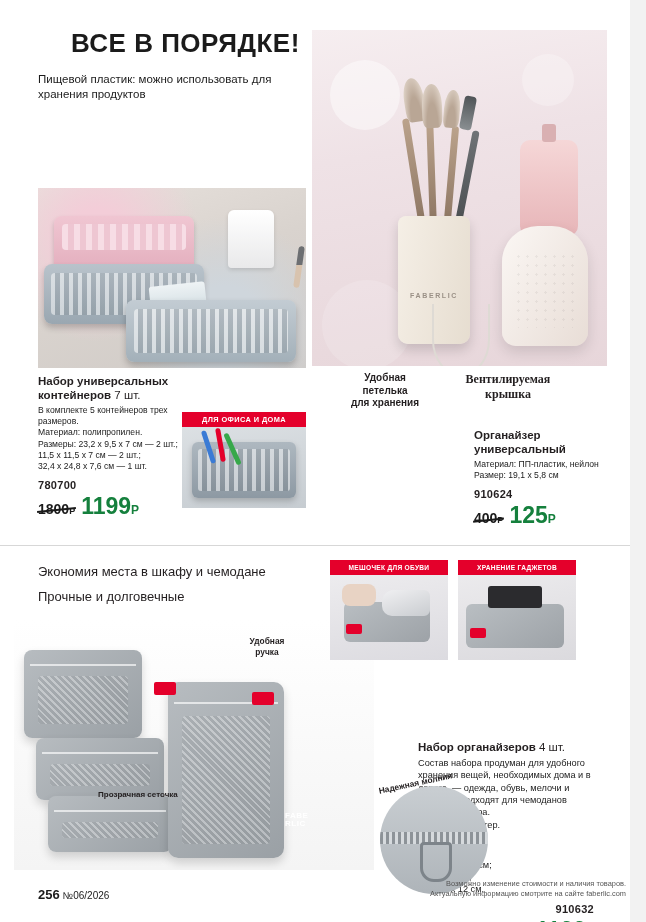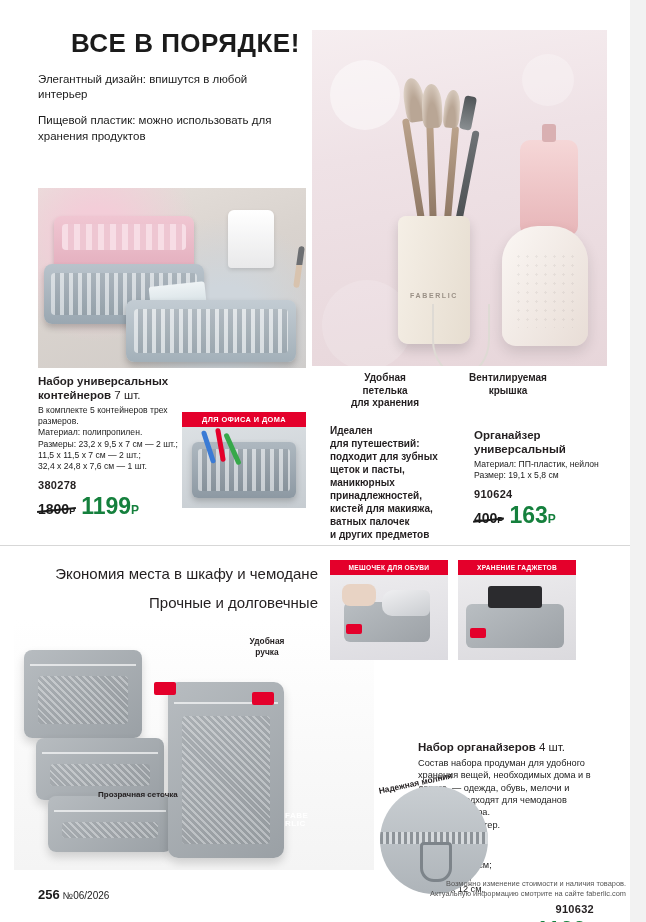--- a/index.html
+++ b/index.html
@@ -81,30 +81,30 @@
     position:absolute;left:182px;top:412px;width:124px;height:15px;
     background:#e4002b;color:#fff;font-size:7.4px;font-weight:bold;
     display:flex;align-items:center;justify-content:center;letter-spacing:.4px;
   }
   .org-tray{position:absolute;left:10px;top:30px;width:104px;height:56px;background:linear-gradient(180deg,#aeb8c0,#8d99a3);border-radius:6px;box-shadow:0 3px 6px rgba(0,0,0,.2);}
   .org-tray:after{content:"";position:absolute;left:6px;top:7px;right:6px;bottom:7px;background:repeating-linear-gradient(90deg,rgba(255,255,255,.5) 0 4px,rgba(0,0,0,.07) 4px 9px);border-radius:3px;}
   .pen{position:absolute;width:5px;height:34px;border-radius:3px;transform:rotate(-18deg);}
 
   
   .lbl-loop{position:absolute;left:344px;top:372px;width:82px;text-align:center;font-size:10px;font-weight:bold;line-height:1.25;}
-  .lbl-lid{position:absolute;left:452px;top:372px;width:112px;text-align:center;font-size:10px;font-weight:bold;line-height:1.25;}
+  .lbl-lid{position:absolute;left:452px;top:372px;width:112px;text-align:center;font-size:12px;font-weight:bold;line-height:1.25;font-family:Liberation Serif, serif;}
   .ideal{position:absolute;left:330px;top:424px;width:126px;font-size:10px;font-weight:bold;line-height:1.3;}
 
   .p2{position:absolute;left:474px;top:428px;width:140px;}
 
   
   .divider{position:absolute;left:0;top:545px;width:646px;height:1px;background:#d7d7d7;}
 
   
-  .bullets{position:absolute;left:38px;top:560px;width:280px;font-size:15px;line-height:1.9;text-align:right;}
+  .bullets{position:absolute;left:38px;top:560px;width:280px;font-size:13px;line-height:1.9;}
   .ph-bags{
     left:14px;top:620px;width:360px;height:250px;
     background:linear-gradient(180deg,#ffffff 0%,#f4f4f4 100%);
   }
   .bag{position:absolute;background:linear-gradient(140deg,#b7bcc0,#9aa0a5);border-radius:8px;box-shadow:0 5px 10px rgba(0,0,0,.16);}
   .bag .zip{position:absolute;left:6px;right:6px;top:14px;height:2px;background:rgba(255,255,255,.65);}
   .bag .mesh{position:absolute;left:14px;right:14px;top:26px;bottom:14px;background:repeating-linear-gradient(45deg,rgba(255,255,255,.28) 0 2px,rgba(0,0,0,.05) 2px 5px);border-radius:4px;}
   .tag{position:absolute;width:22px;height:13px;background:#e4002b;border-radius:2px;}
   .lbl-handle{position:absolute;left:236px;top:636px;width:62px;text-align:center;font-size:8.4px;font-weight:bold;line-height:1.25;}
   .lbl-mesh{position:absolute;left:98px;top:790px;font-size:8px;font-weight:bold;background:rgba(255,255,255,.0);}
@@ -131,21 +131,20 @@
   .edge{position:absolute;right:0;top:0;width:16px;height:922px;background:#f2f2f2;}
 </style>
 </head>
 <body>
 
 <div class="page">
 
   <div class="headline">ВСЕ В ПОРЯДКЕ!</div>
 
   <div class="intro">
-    <p>Элегантный дизайн: впишутся в любой интерьер</p>
     <p>Пищевой пластик: можно использовать для хранения продуктов</p>
   </div>
 
   <div class="photo ph-baskets">
     <div class="bottle"></div>
     <div class="basket b-pink"></div>
     <div class="basket b-grey1"></div>
     <div class="towel"></div>
     <div class="basket b-grey2"></div>
     <div class="brush-sm"></div>
@@ -176,58 +175,49 @@
   <div class="p1">
     <div class="p-title">
       <span>Набор универсальных контейнеров</span>
       <span class="qty">7 шт.</span>
     </div>
     <div class="p-desc" style="white-space:pre-line">В комплекте 5 контейнеров трех размеров.
 Материал: полипропилен.
 Размеры: 23,2 х 9,5 х 7 см — 2 шт.;
 11,5 х 11,5 х 7 см — 2 шт.;
 32,4 х 24,8 х 7,6 см — 1 шт.</div>
-    <div class="code">380278</div>
+    <div class="code">780700</div>
     <div class="price-row">
       <span class="old"><span>1800</span><span class="r">Р</span></span>
       <span class="new"><span>1199</span><span class="r">Р</span></span>
     </div>
   </div>
 
   <div class="photo ph-office">
     <div class="org-tray"></div>
     <div class="pen" style="left:24px;top:18px;background:#3a7bd5;"></div>
     <div class="pen" style="left:36px;top:16px;background:#e4002b;transform:rotate(-10deg);"></div>
     <div class="pen" style="left:48px;top:20px;background:#37a84a;transform:rotate(-24deg);"></div>
   </div>
   <div class="badge">ДЛЯ ОФИСА И ДОМА</div>
 
   <div class="lbl-loop" style="white-space:pre-line">Удобная
 петелька
 для хранения</div>
   <div class="lbl-lid" style="white-space:pre-line">Вентилируемая
 крышка</div>
-  <div class="ideal" style="white-space:pre-line">Идеален
-для путешествий:
-подходит для зубных
-щеток и пасты,
-маникюрных
-принадлежностей,
-кистей для макияжа,
-ватных палочек
-и других предметов</div>
 
   <div class="p2">
     <div class="p-title">Органайзер универсальный</div>
     <div class="p-desc" style="white-space:pre-line">Материал: ПП-пластик, нейлон
 Размер: 19,1 х 5,8 см</div>
     <div class="code">910624</div>
     <div class="price-row">
       <span class="old"><span>400</span><span class="r">Р</span></span>
-      <span class="new"><span>163</span><span class="r">Р</span></span>
+      <span class="new"><span>125</span><span class="r">Р</span></span>
     </div>
   </div>
 
   <div class="divider"></div>
 
   <div class="bullets">
     <div>Экономия места в шкафу и чемодане</div>
     <div>Прочные и долговечные</div>
   </div>
 

